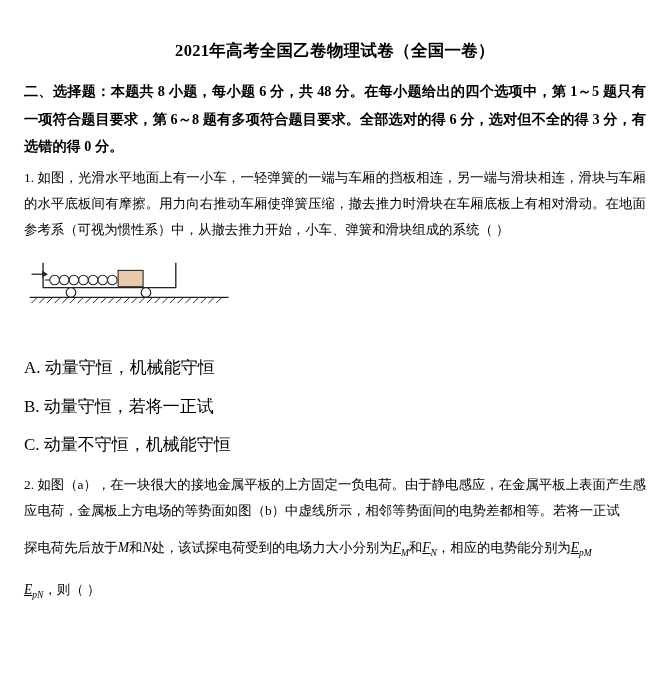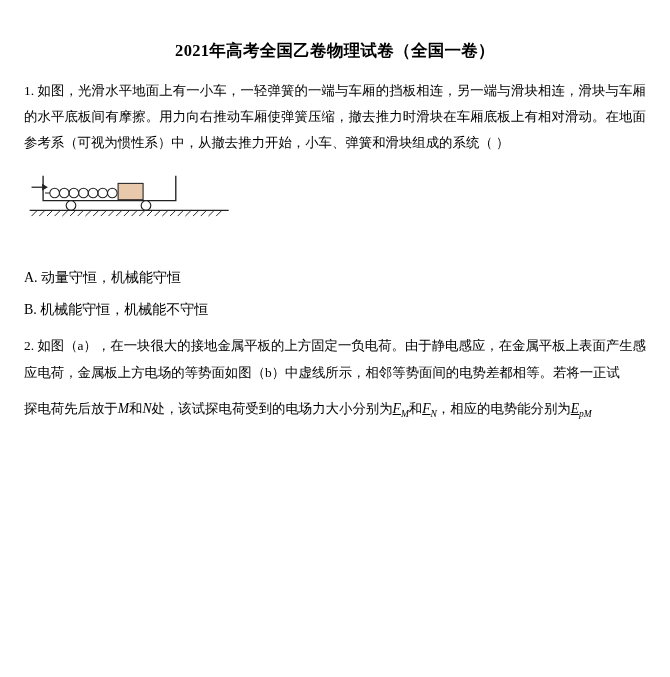--- a/index.html
+++ b/index.html
@@ -43,21 +43,21 @@
     text-justify: inter-ideograph;
     margin: 0 0 2px 0;
   }
   .q-body {
     margin-top: 2px;
   }
   .options {
     margin-top: 4px;
   }
   .option {
-    font-size: 14px;
+    font-size: 17px;
     line-height: 2.25;
     white-space: nowrap;
   }
   .figure-wrap {
     margin: 12px 0 10px 0;
     padding-left: 4px;
   }
   .fig-cart {
     position: relative;
     width: 210px;
@@ -85,20 +85,21 @@
   }
   .nowrap { white-space: nowrap; text-decoration: underline; }
 </style>
 </head>
 <body>
 
 <div class="page">
 
   <div class="title">2021年高考全国乙卷物理试卷（全国一卷）</div>
 
+  <div class="section-head">二、选择题：本题共 8 小题，每小题 6 分，共 48 分。在每小题给出的四个选项中，第 1～5 题只有一项符合题目要求，第 6～8 题有多项符合题目要求。全部选对的得 6 分，选对但不全的得 3 分，有选错的得 0 分。</div>
 
   <div class="para q-body">1. 如图，光滑水平地面上有一小车，一轻弹簧的一端与车厢的挡板相连，另一端与滑块相连，滑块与车厢的水平底板间有摩擦。用力向右推动车厢使弹簧压缩，撤去推力时滑块在车厢底板上有相对滑动。在地面参考系（可视为惯性系）中，从撤去推力开始，小车、弹簧和滑块组成的系统（     ）</div>
 
   <div class="figure-wrap">
     <svg class="fig-cart" width="215" height="52" viewBox="0 0 215 52">
 
       <polyline points="14,8 14,34 152,34 152,8" fill="none" stroke="#222222" stroke-width="1.4"></polyline>
 
       <line x1="2" y1="20" x2="13" y2="20" stroke="#222222" stroke-width="1.3"></line>
       <polygon points="13,16.5 19,20 13,23.5" fill="#222222"></polygon>
@@ -148,21 +149,23 @@
         <line x1="186" y1="50" x2="192" y2="44"></line>
         <line x1="194" y1="50" x2="200" y2="44"></line>
       </g>
     </svg>
   </div>
 
   <div class="spacer-after-fig"></div>
 
   <div class="options">
     <div class="option">A. 动量守恒，机械能守恒</div>
-    <div class="option">B. 机械能守恒，机械能不守恒</div>
+    <div class="option">B. 动量守恒，若将一正试</div>
+    <div class="option">C. 动量不守恒，机械能守恒</div>
   </div>
 
   <div class="para" style="margin-top:8px;">2. 如图（a），在一块很大的接地金属平板的上方固定一负电荷。由于静电感应，在金属平板上表面产生感应电荷，金属板上方电场的等势面如图（b）中虚线所示，相邻等势面间的电势差都相等。若将一正试</div>
 
   <div class="para" style="margin-top:10px;"><span>探电荷先后放于</span><span class="inline-math">M</span><span>和</span><span class="inline-math">N</span><span>处，该试探电荷受到的电场力大小分别为</span><span class="inline-math nowrap"><span>F</span><span class="sub">M</span></span><span>和</span><span class="inline-math nowrap"><span>F</span><span class="sub">N</span></span><span>，相应的电势能分别为</span><span class="inline-math nowrap"><span>E</span><span class="sub">pM</span></span></div>
 
+  <div class="math-block"><span class="inline-math nowrap"><span>E</span><span class="sub">pN</span></span><span style="font-style:normal;font-size:13.4px;">，则（     ）</span></div>
 
 </div>
 
 </body></html>

